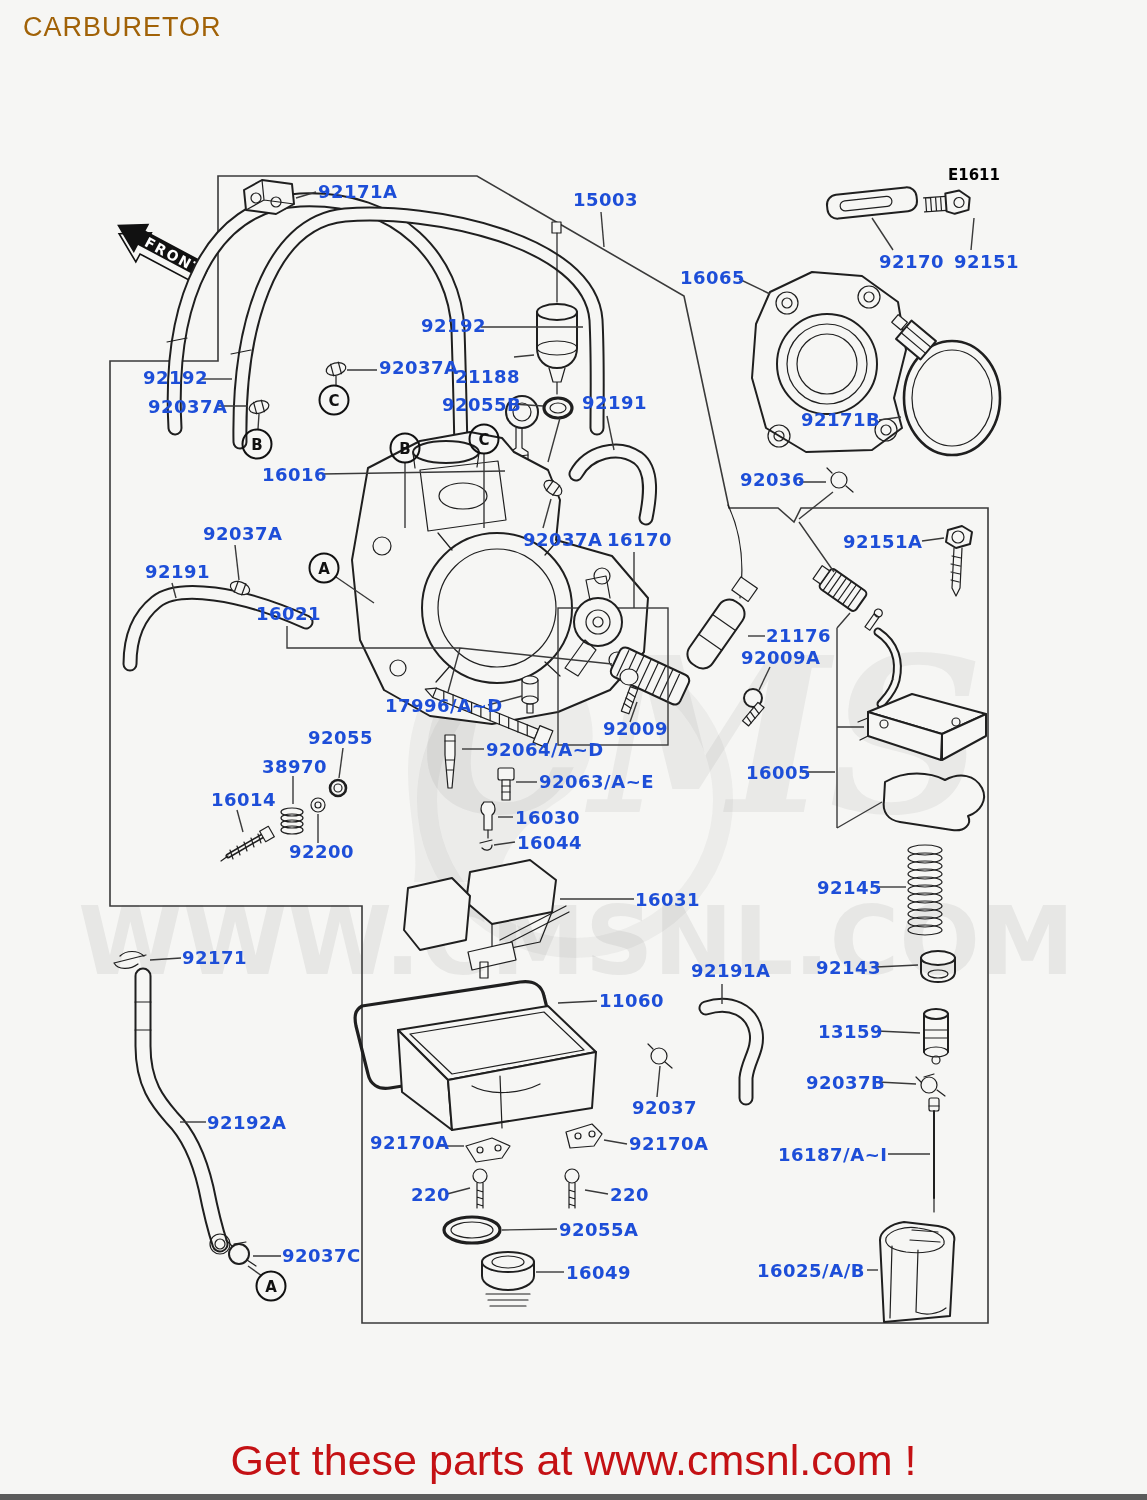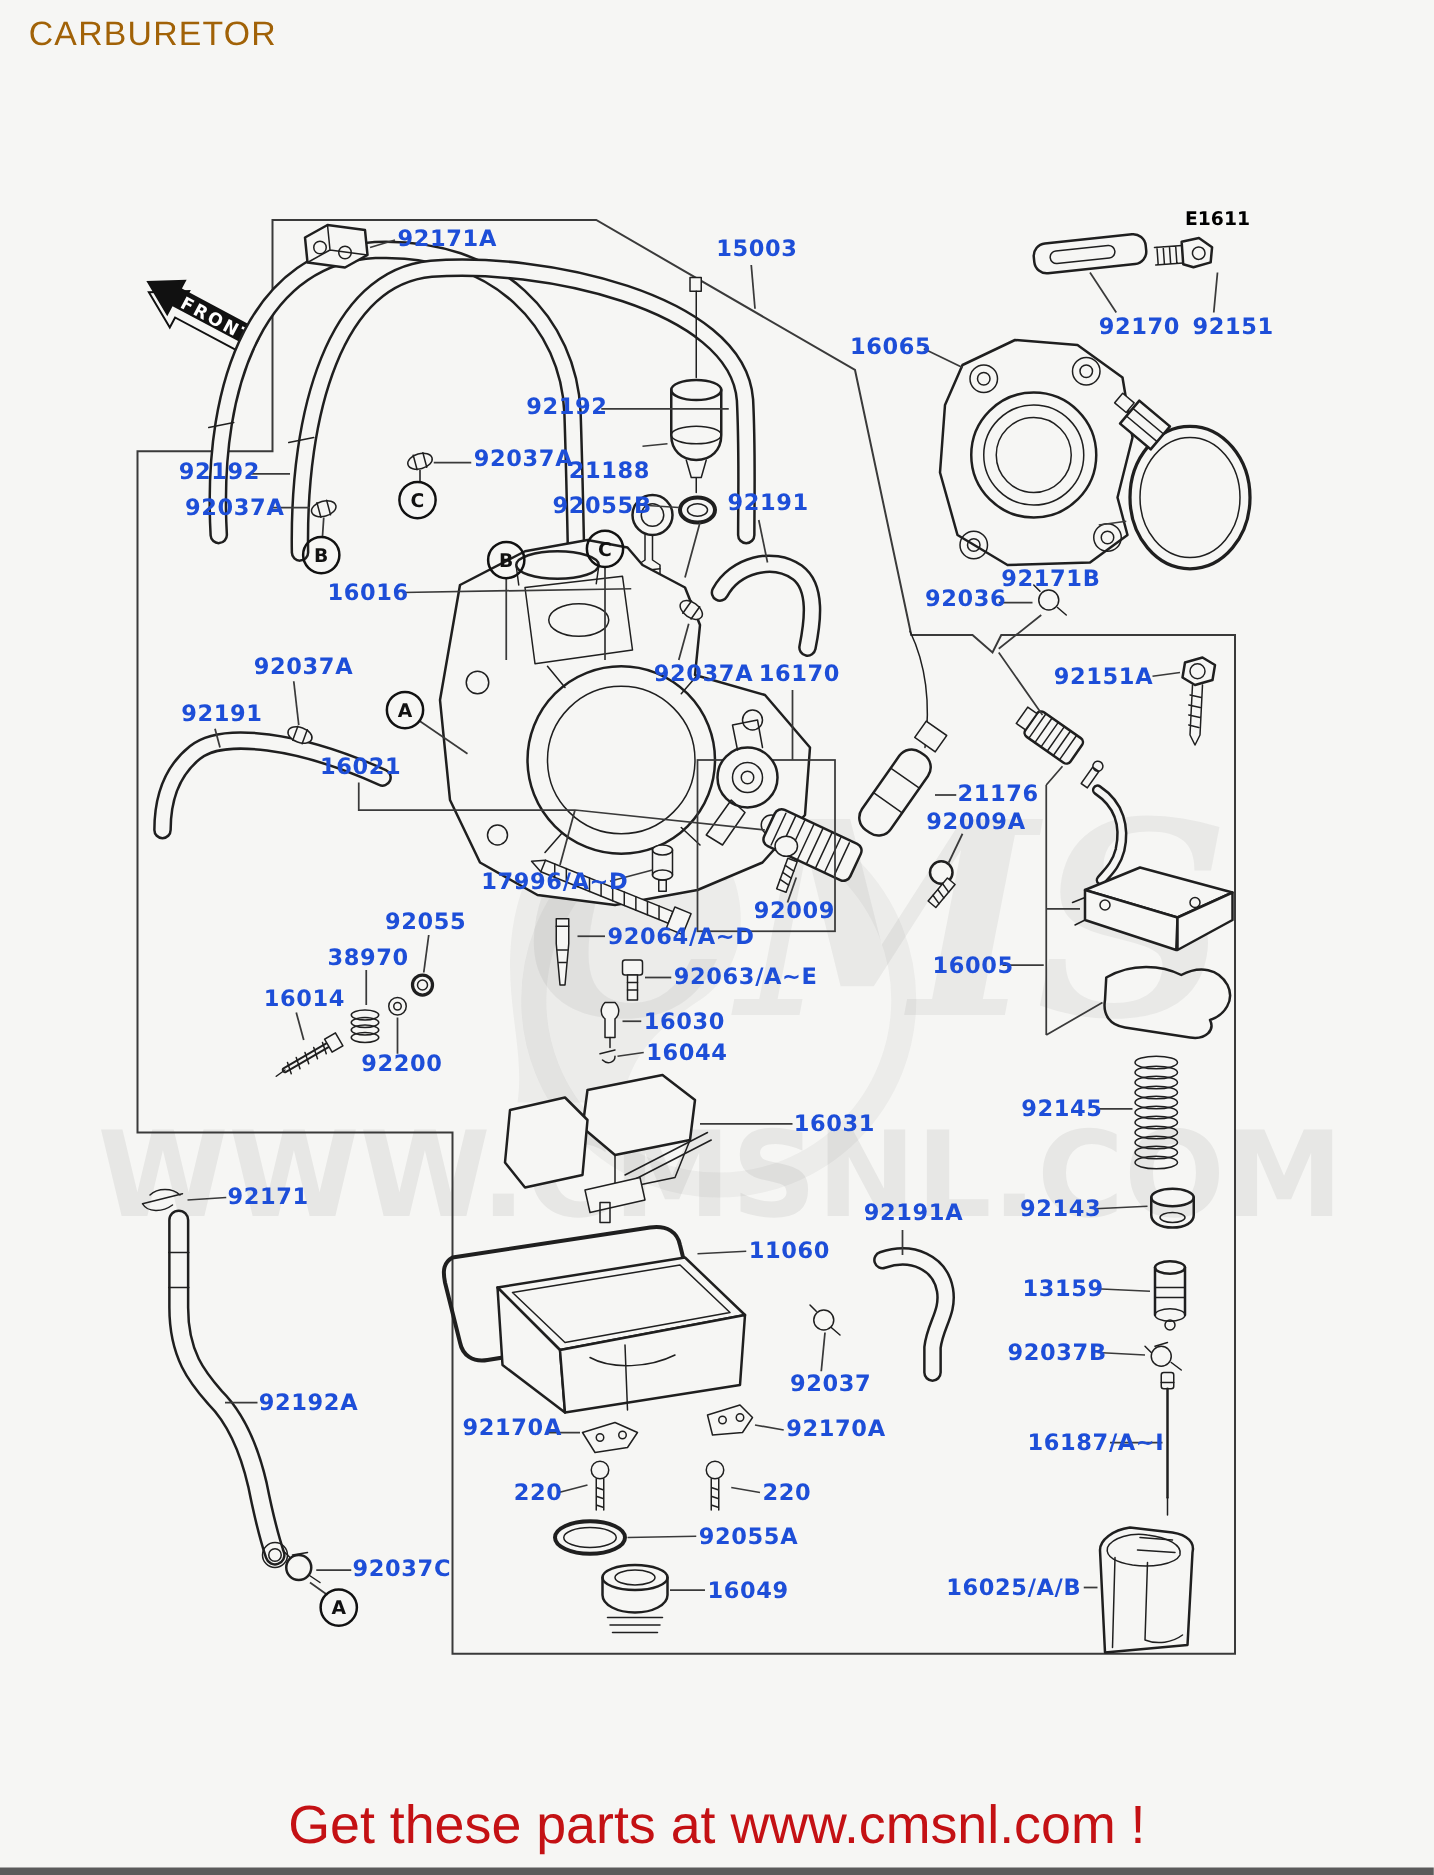--- a/index.html
+++ b/index.html
@@ -506,21 +506,21 @@
     <path class="ld" d="M484,454 L484,528"></path>
   </g>
 </svg>
 
 <div id="labels-layer">
     <span class="part-label" style="left: 318px; top: 182px;">92171A</span>
     <span class="part-label" style="left: 573px; top: 190px;">15003</span>
     <span class="part-label" style="left: 879px; top: 252px;">92170</span>
     <span class="part-label" style="left: 954px; top: 252px;">92151</span>
     <span class="part-label" style="left: 680px; top: 268px;">16065</span>
-    <span class="part-label" style="left: 801px; top: 410px; margin-top: 44px;">92171B</span>
+    <span class="part-label" style="left: 801px; top: 410px;">92171B</span>
     <span class="part-label" style="left: 143px; top: 368px;">92192</span>
     <span class="part-label" style="left: 148px; top: 397px;">92037A</span>
     <span class="part-label" style="left: 262px; top: 465px;">16016</span>
     <span class="part-label" style="left: 203px; top: 524px;">92037A</span>
     <span class="part-label" style="left: 145px; top: 562px;">92191</span>
     <span class="part-label" style="left: 256px; top: 604px;">16021</span>
     <span class="part-label" style="left: 421px; top: 316px;">92192</span>
     <span class="part-label" style="left: 455px; top: 345px; margin-top: 22px;">21188</span>
     <span class="part-label" style="left: 379px; top: 358px;">92037A</span>
     <span class="part-label" style="left: 442px; top: 395px;">92055B</span>
@@ -548,21 +548,21 @@
     <span class="part-label" style="left: 599px; top: 991px;">11060</span>
     <span class="part-label" style="left: 632px; top: 1098px;">92037</span>
     <span class="part-label" style="left: 370px; top: 1133px;">92170A</span>
     <span class="part-label" style="left: 629px; top: 1134px;">92170A</span>
     <span class="part-label" style="left: 411px; top: 1185px;">220</span>
     <span class="part-label" style="left: 610px; top: 1185px;">220</span>
     <span class="part-label" style="left: 559px; top: 1220px;">92055A</span>
     <span class="part-label" style="left: 566px; top: 1263px;">16049</span>
     <span class="part-label" style="left: 207px; top: 1113px;">92192A</span>
     <span class="part-label" style="left: 282px; top: 1246px;">92037C</span>
-    <span class="part-label" style="left: 778px; top: 1145px; margin-left: 44px;">16187/A~I</span>
+    <span class="part-label" style="left: 778px; top: 1145px;">16187/A~I</span>
     <span class="part-label" style="left: 757px; top: 1261px;">16025/A/B</span>
     <span class="part-label" style="left: 806px; top: 1073px;">92037B</span>
     <span class="part-label" style="left: 818px; top: 1022px;">13159</span>
     <span class="part-label" style="left: 816px; top: 958px;">92143</span>
     <span class="part-label" style="left: 817px; top: 878px;">92145</span>
     <div class="callout" style="left: 257px; top: 444px;">B</div>
     <div class="callout" style="left: 334px; top: 400px;">C</div>
     <div class="callout" style="left: 405px; top: 448px;">B</div>
     <div class="callout" style="left: 484px; top: 439px;">C</div>
     <div class="callout" style="left: 324px; top: 568px;">A</div>

